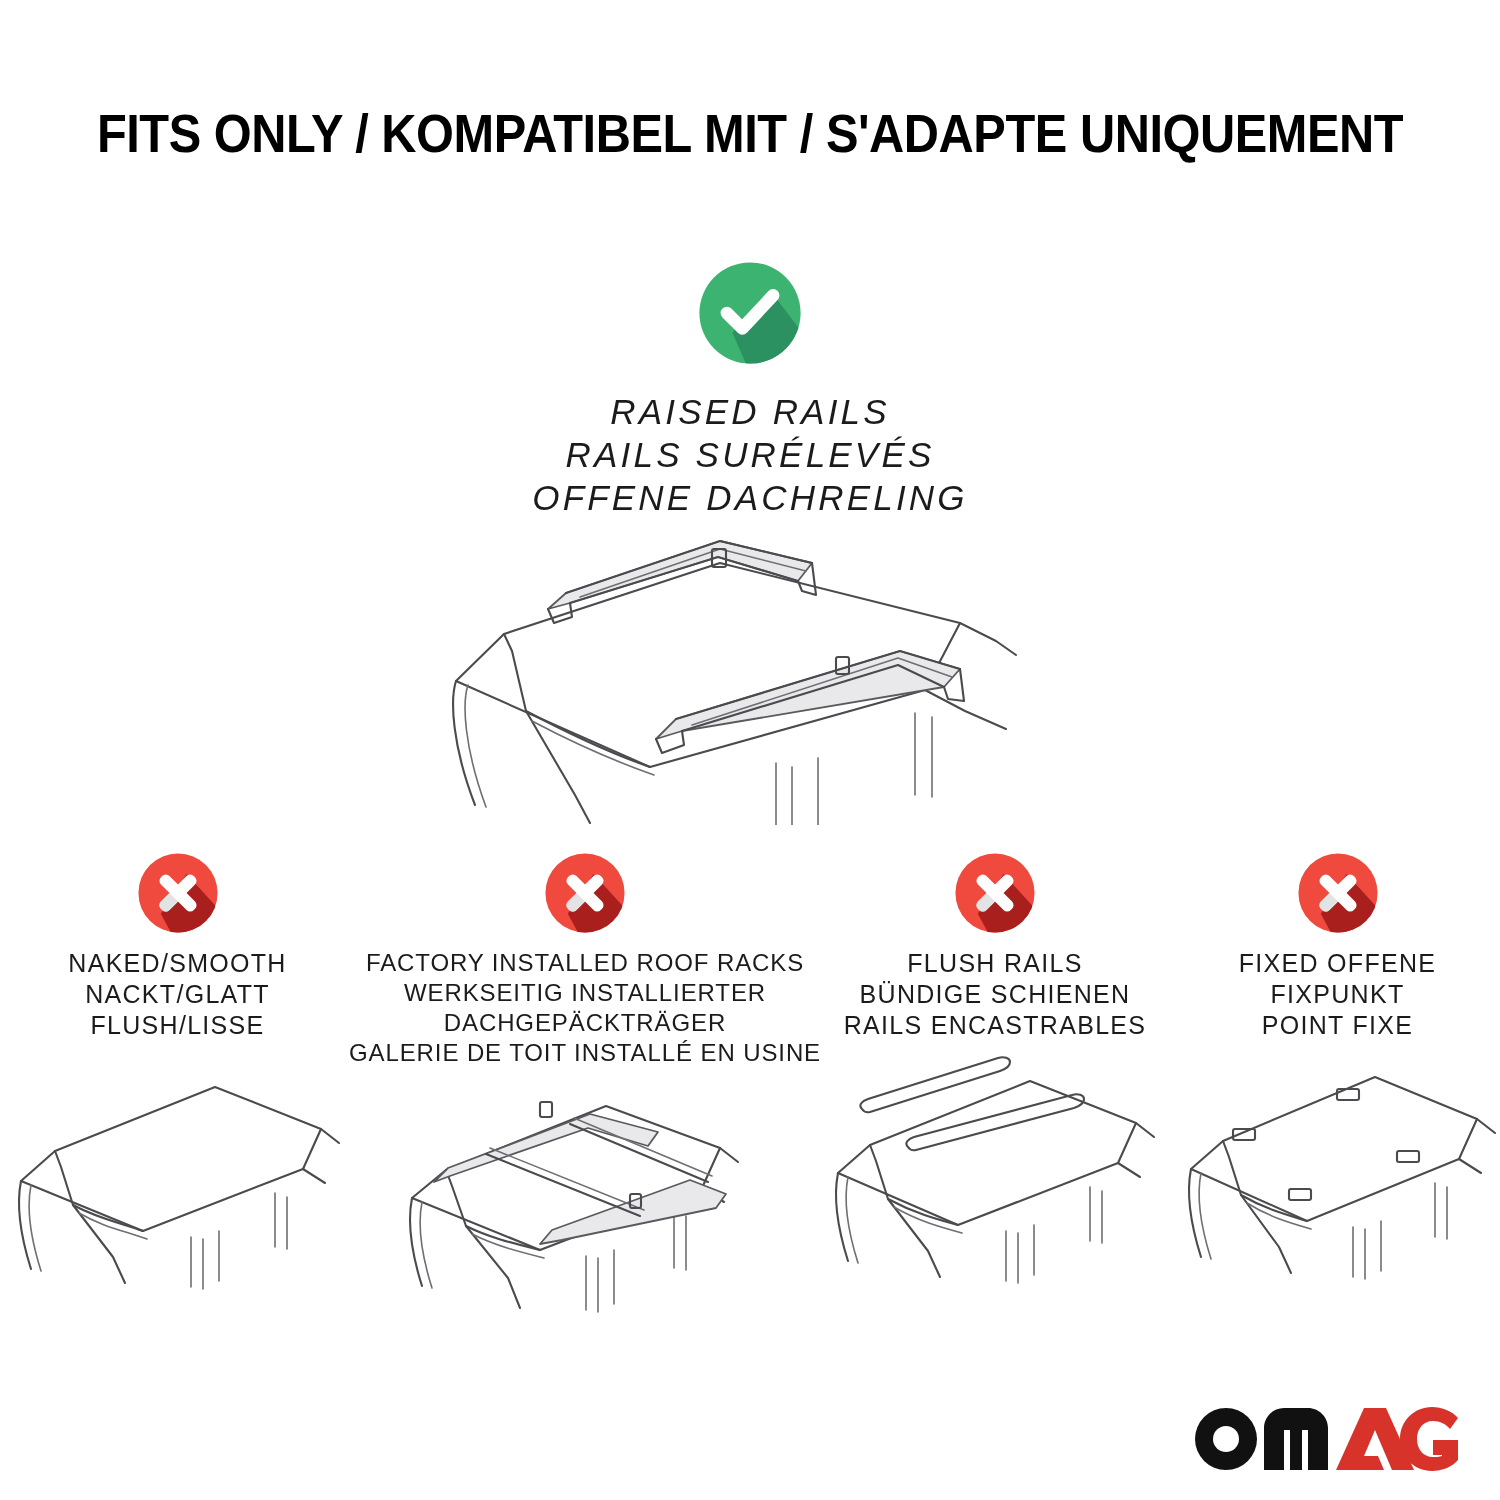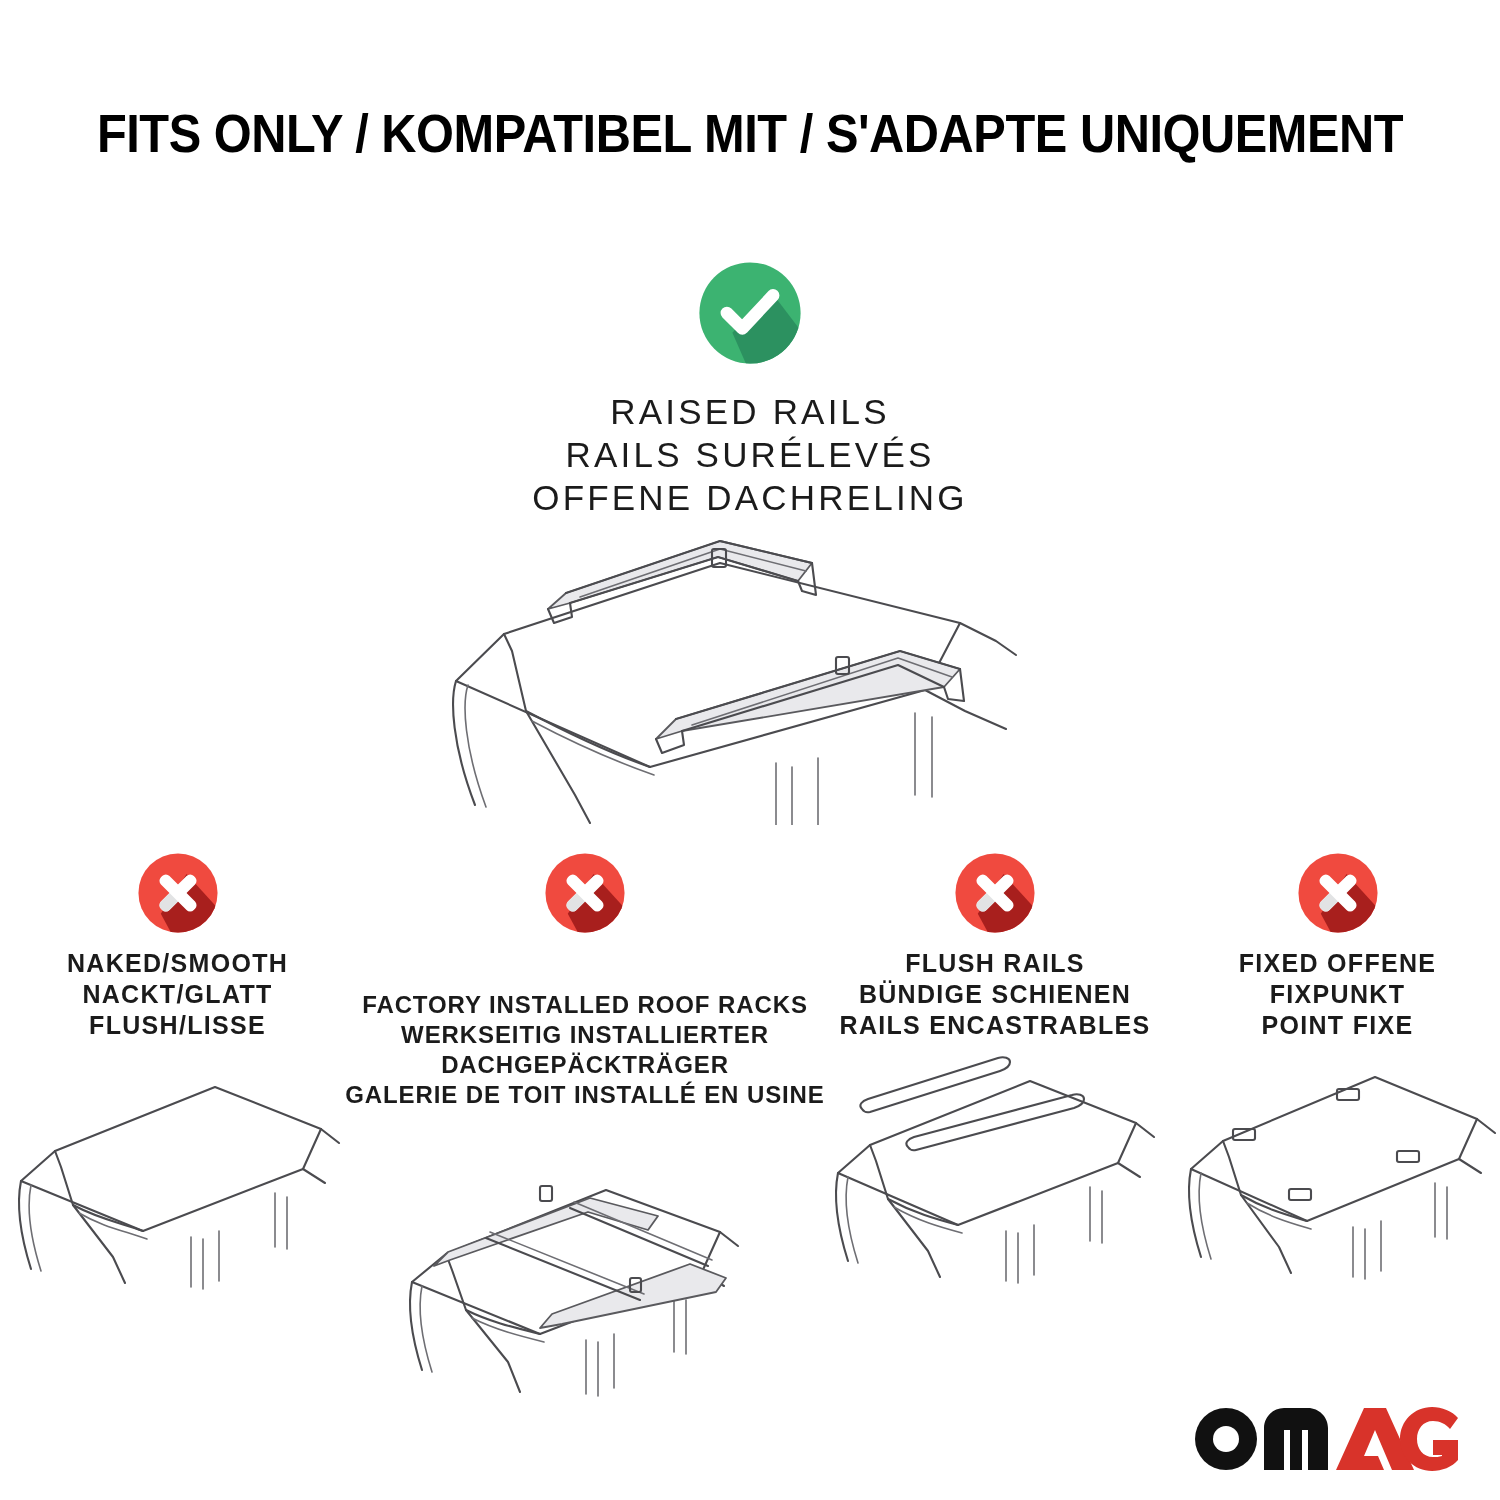--- a/index.html
+++ b/index.html
@@ -34,20 +34,21 @@
     white-space: nowrap;
   }
 
   
   .hero {
     position: absolute;
     top: 258px;
     left: 0;
     width: 1500px;
     text-align: center;
+    font-style: italic;
   }
   .icon-badge {
     width: 110px;
     height: 110px;
     margin: 0 auto;
     display: block;
   }
   .hero-labels {
     margin-top: 22px;
     font-size: 35px;
@@ -76,35 +77,35 @@
     width: 1500px;
     display: flex;
     align-items: flex-start;
   }
   .col {
     display: flex;
     flex-direction: column;
     align-items: center;
   }
   .col-1 { width: 355px; }
-  .col-2 { width: 460px; gap: 42px; }
+  .col-2 { width: 460px; }
   .col-3 { width: 360px; }
   .col-4 { width: 325px; }
 
   .col .icon-badge-sm {
     width: 86px;
     height: 86px;
     display: block;
   }
   .col-labels {
     margin-top: 12px;
     font-size: 25px;
     line-height: 31px;
     letter-spacing: 1.3px;
-    font-weight: 700;
+    font-weight: 400;
     color: #1b1b1b;
     text-align: center;
     white-space: nowrap;
   }
   .col-2 .col-labels { font-size: 24px; line-height: 30px; letter-spacing: 0.9px; }
   .col-art {
     margin-top: 10px;
     height: 250px;
     display: flex;
     align-items: flex-start;

